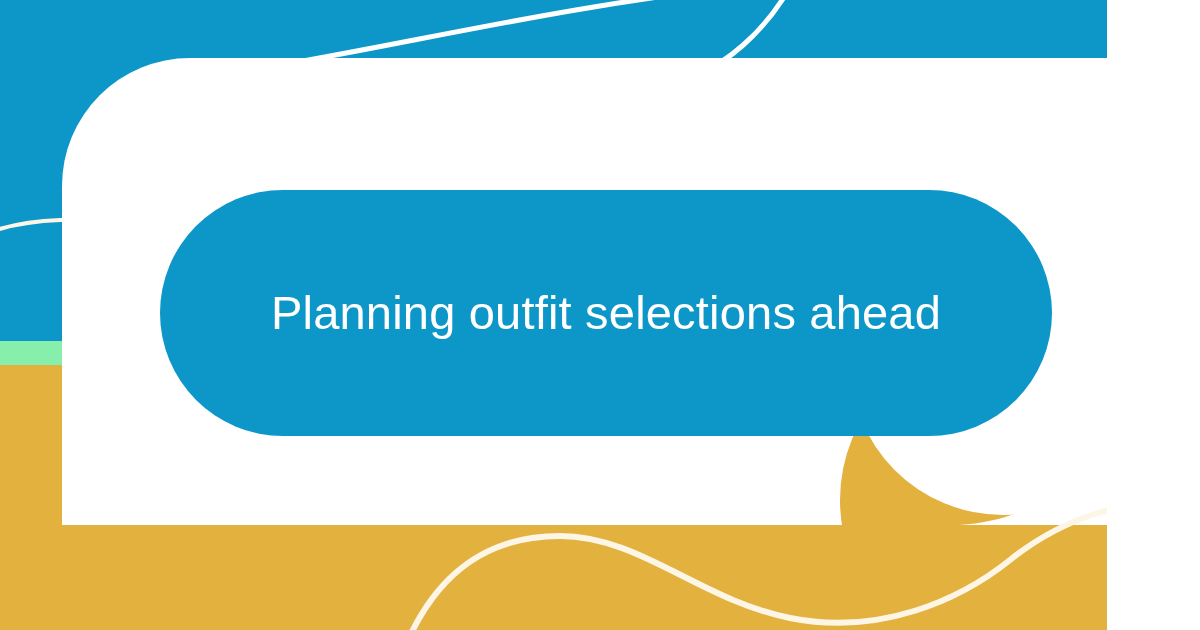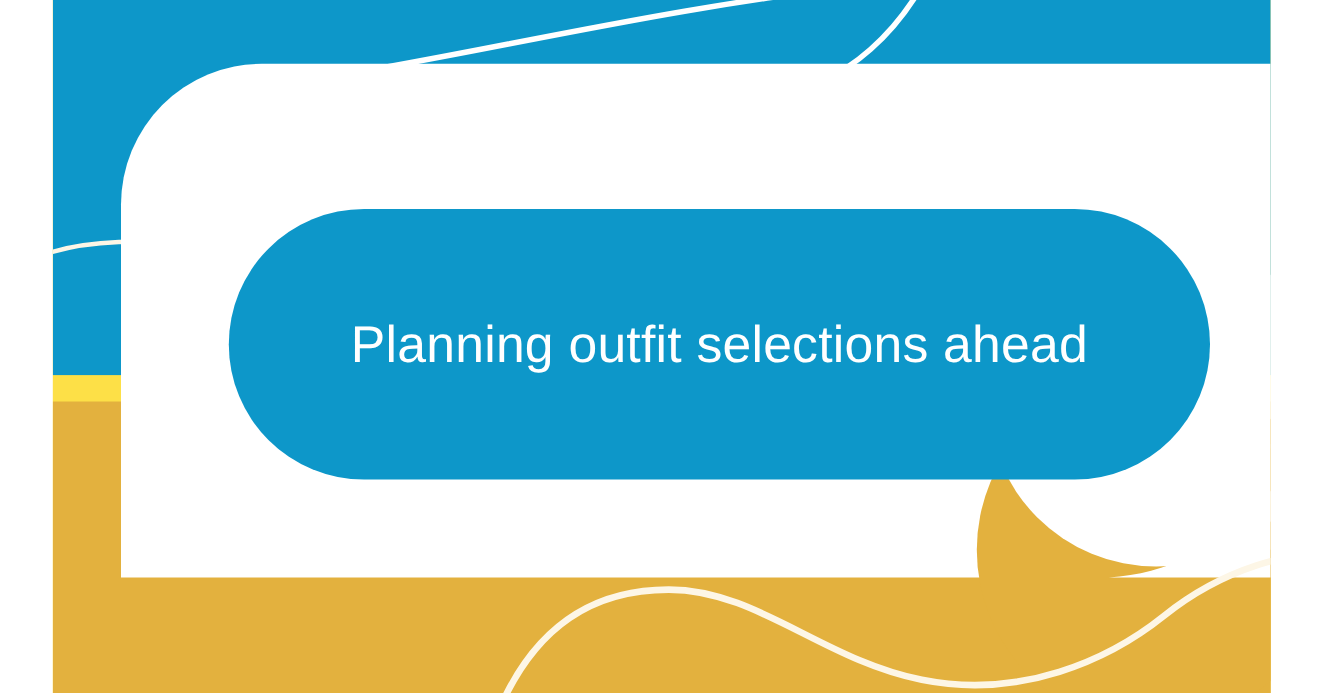--- a/index.html
+++ b/index.html
@@ -13,22 +13,21 @@
   body {
     font-family:"Liberation Sans", sans-serif;
     background:#ffffff;
   }
 
   #banner {
     position:relative;
     width:1107px;
     height:630px;
     overflow:hidden;
-    background:#fde047;
-    margin-left:48px;
+    background:#86efac;
   }
 
   
   .bg-top {
     position:absolute;
     left:0; top:0;
     width:1200px; height:341px;
     background:#0d97c9;
   }
 

